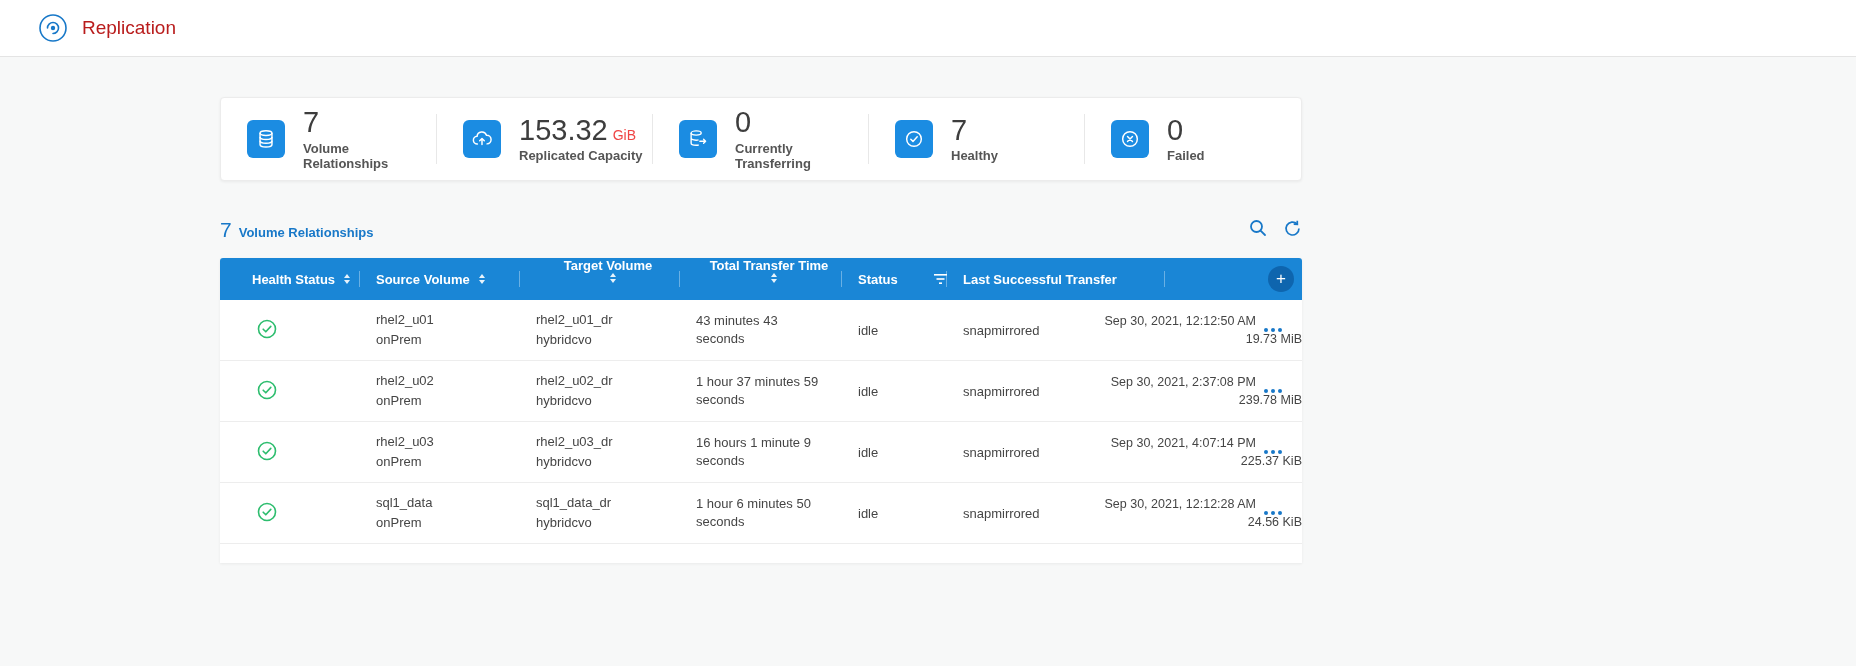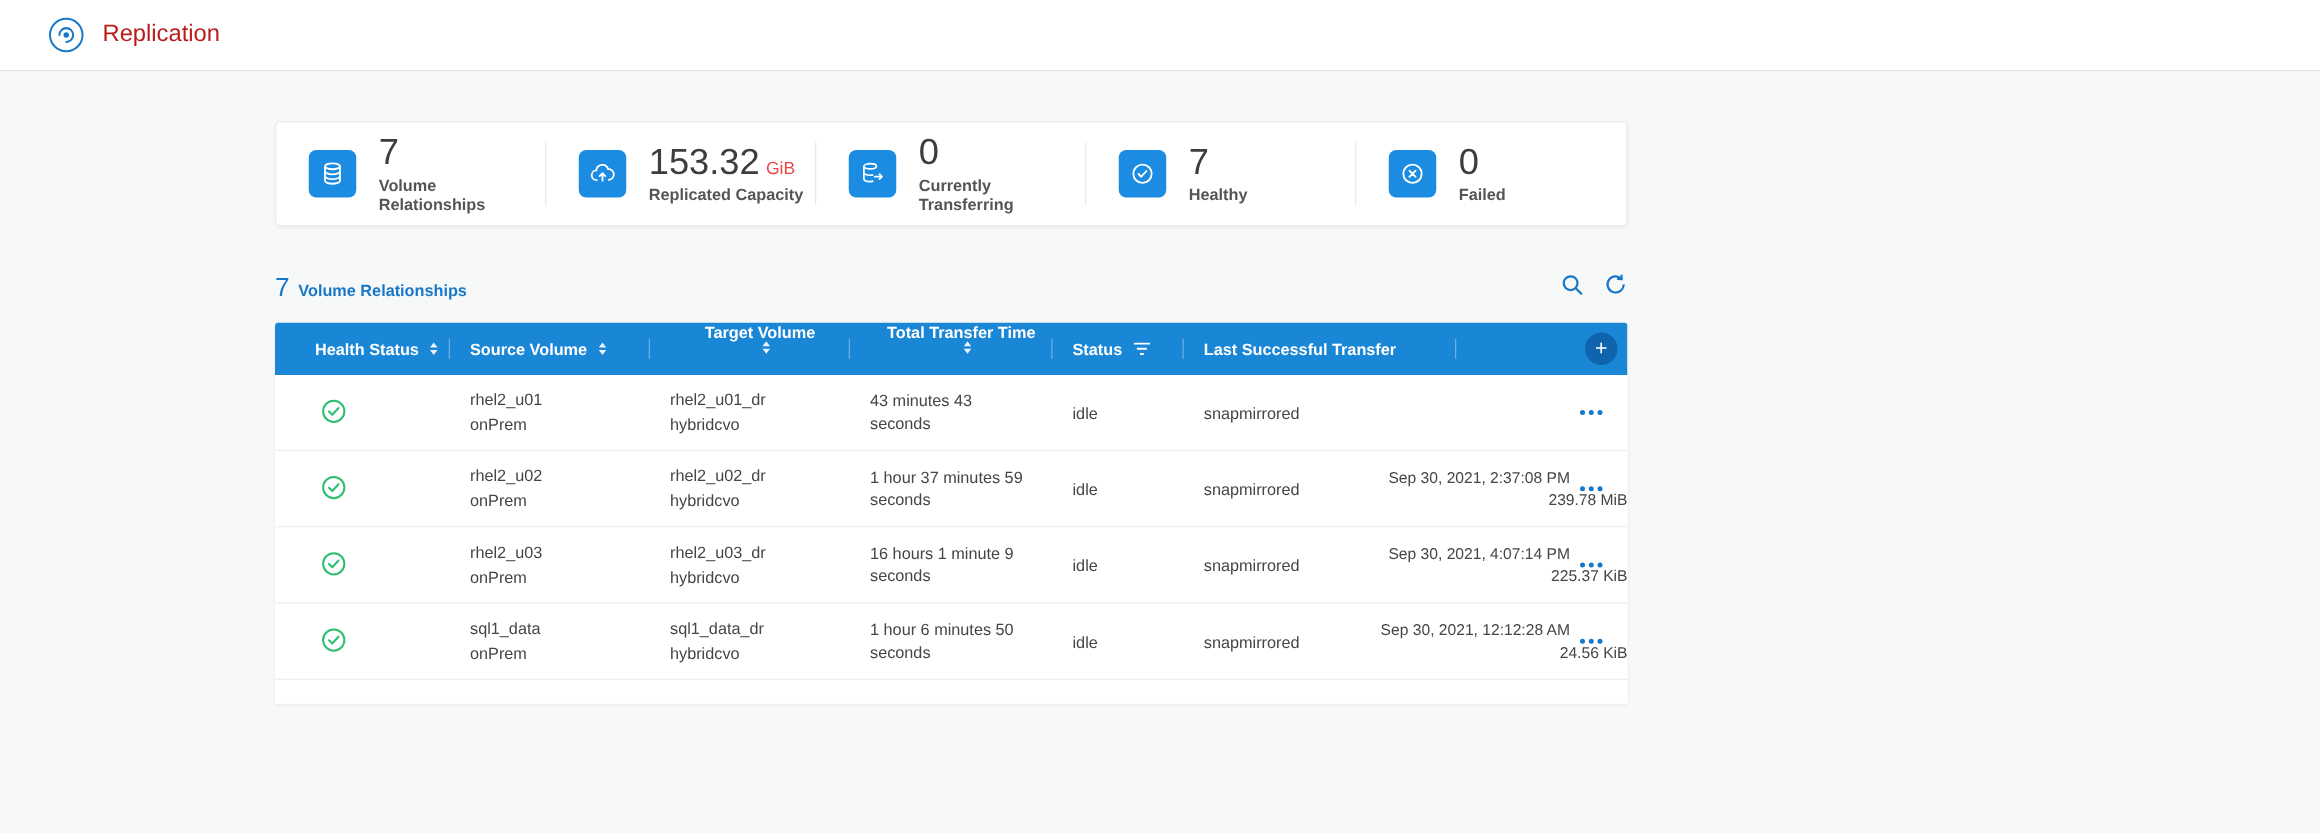--- a/index.html
+++ b/index.html
@@ -48,21 +48,21 @@
   .sort i { display:block; width:0; height:0; border-left:3.5px solid transparent;
             border-right:3.5px solid transparent; }
   .sort .up { border-bottom:4px solid rgba(255,255,255,.9); }
   .sort .down { border-top:4px solid rgba(255,255,255,.9); }
   .filter-btn { background:none; border:none; margin-left:9px; cursor:pointer; display:flex; padding:0; }
   .add-btn { position:absolute; right:8px; top:50%; transform:translateY(-50%); width:26px; height:26px;
              border-radius:50%; background:#0e65ae; border:none; color:#fff; font-size:17px;
              line-height:24px; cursor:pointer; display:flex; align-items:center; justify-content:center; }
 
   .c-health{width:140px;} .c-source{width:160px;} .c-target{width:160px;flex-direction:column;} .c-time{width:162px;flex-direction:column;}
-  .c-status{width:105px;} .c-mirror{width:137px;} .c-last{width:218px;text-align:right;}
+  .c-status{width:105px;justify-content:space-between;} .c-mirror{width:137px;} .c-last{width:218px;text-align:right;}
   .th.c-health{padding-left:32px;}
 
   .trow { height:61px; display:flex; align-items:center; border-bottom:1px solid #ededed;
           background:#fff; position:relative; }
   .td { padding-left:16px; font-size:13px; color:#454545; }
   .td.c-health { padding-left:37px; display:flex; align-items:center; }
   .cell-main, .cell-sub { line-height:20px; }
   .cell-time { width:132px; line-height:18px; }
   .cell-date { font-size:12.5px; line-height:18px; white-space:nowrap; overflow:hidden; max-width:156px; }
   .cell-size { font-size:12.5px; line-height:18px; }
@@ -251,20 +251,24 @@
       </div>
       <div class="td c-target">
         <div class="cell-main">rhel2_u01_dr</div>
         <div class="cell-sub">hybridcvo</div>
       </div>
       <div class="td c-time">
           <div class="cell-time">43 minutes 43 seconds</div>
         </div>
       <div class="td c-status">idle</div>
       <div class="td c-mirror">snapmirrored</div>
+      <div class="td c-last">
+        <div class="cell-date">Sep 30, 2021, 12:12:50 AM</div>
+        <div class="cell-size">19.73 MiB</div>
+      </div>
       <button class="row-menu">
           <i></i>
           <i></i>
           <i></i>
         </button>
     </div>
 
     <div class="trow">
       <div class="td c-health">
           <span>

